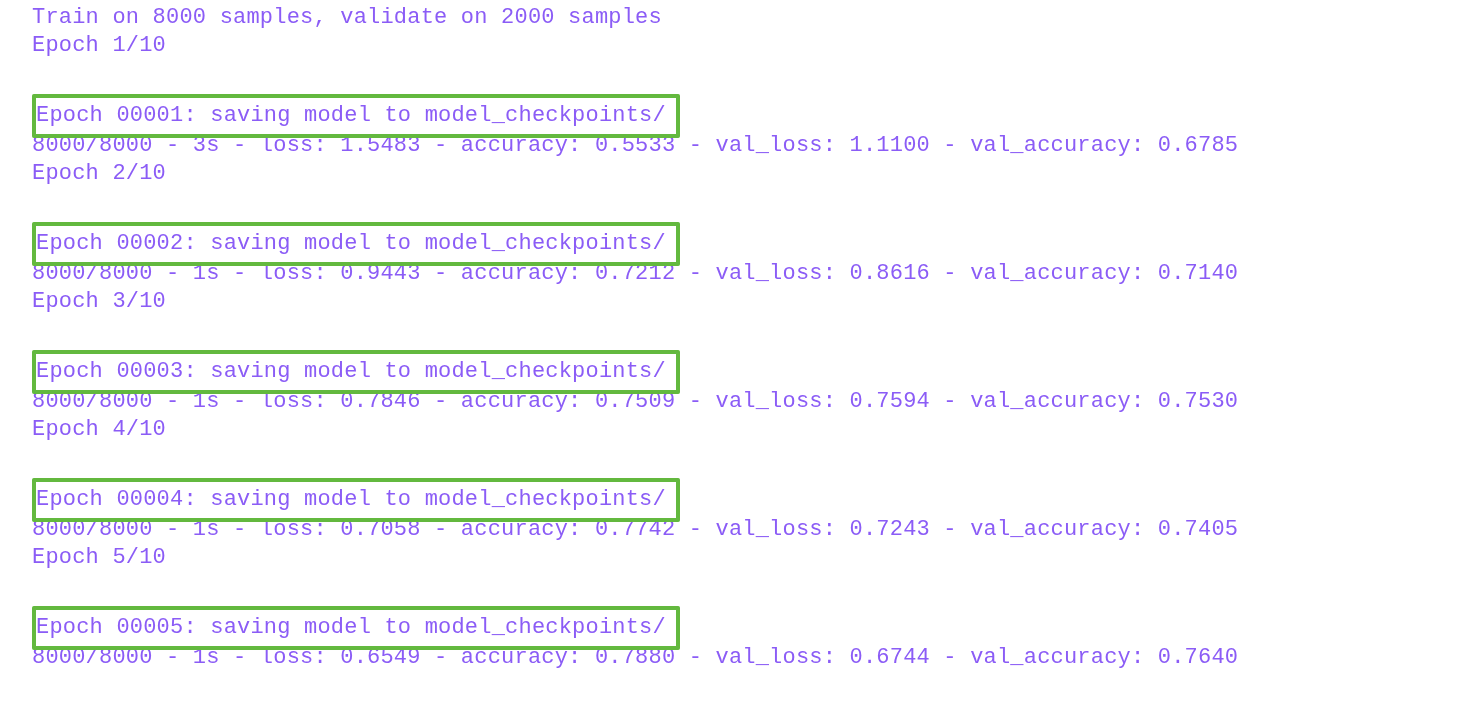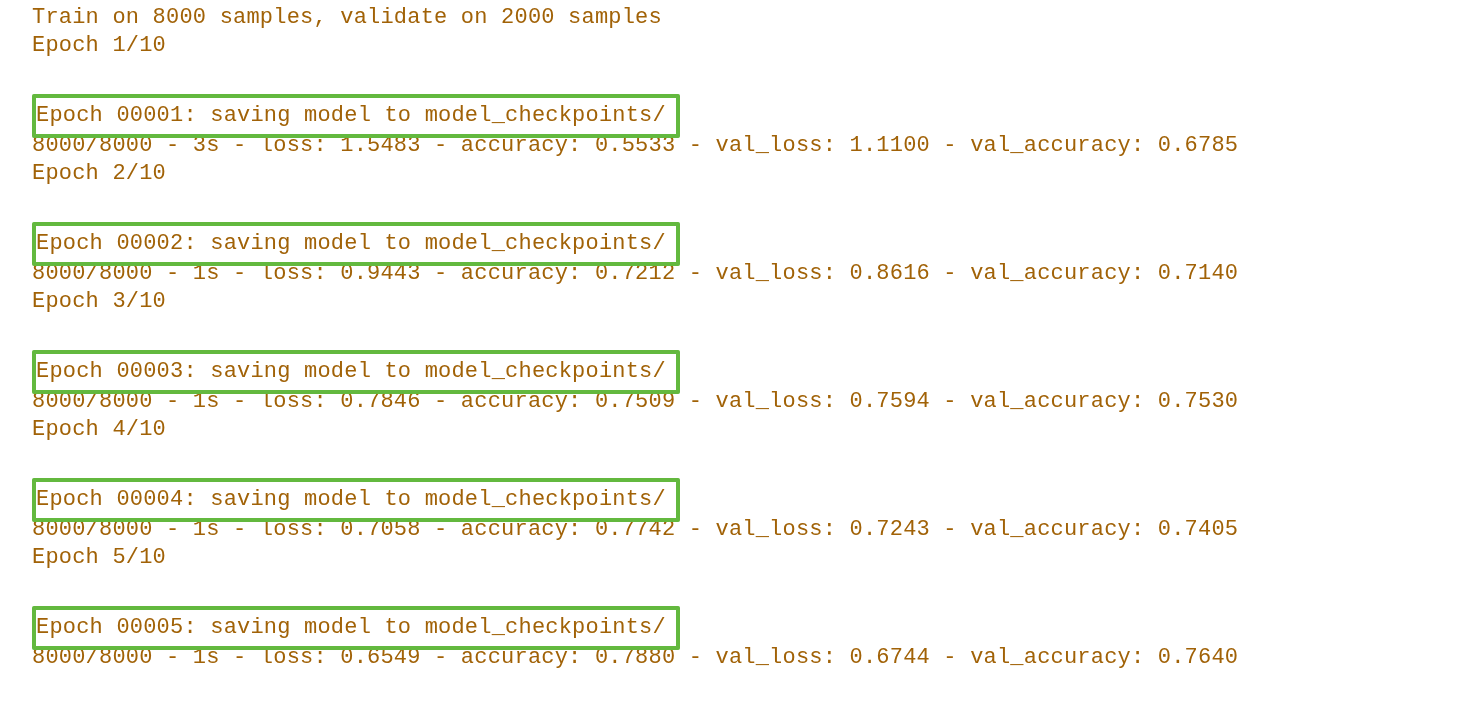--- a/index.html
+++ b/index.html
@@ -7,21 +7,21 @@
     padding: 0;
     background: #ffffff;
     width: 1482px;
     height: 722px;
     overflow: hidden;
   }
   .terminal {
     font-family: "SFMono-Regular", Menlo, Consolas, "Liberation Mono", monospace;
     font-size: 22px;
     line-height: 28px;
-    color: #a16207;
+    color: #8b5cf6;
     white-space: pre;
     padding: 4px 0 0 32px;
     letter-spacing: 0.2px;
   }
   .highlight-wrap {
     position: relative;
     display: inline-block;
     margin-left: -10px;
     padding-left: 10px;
   }

